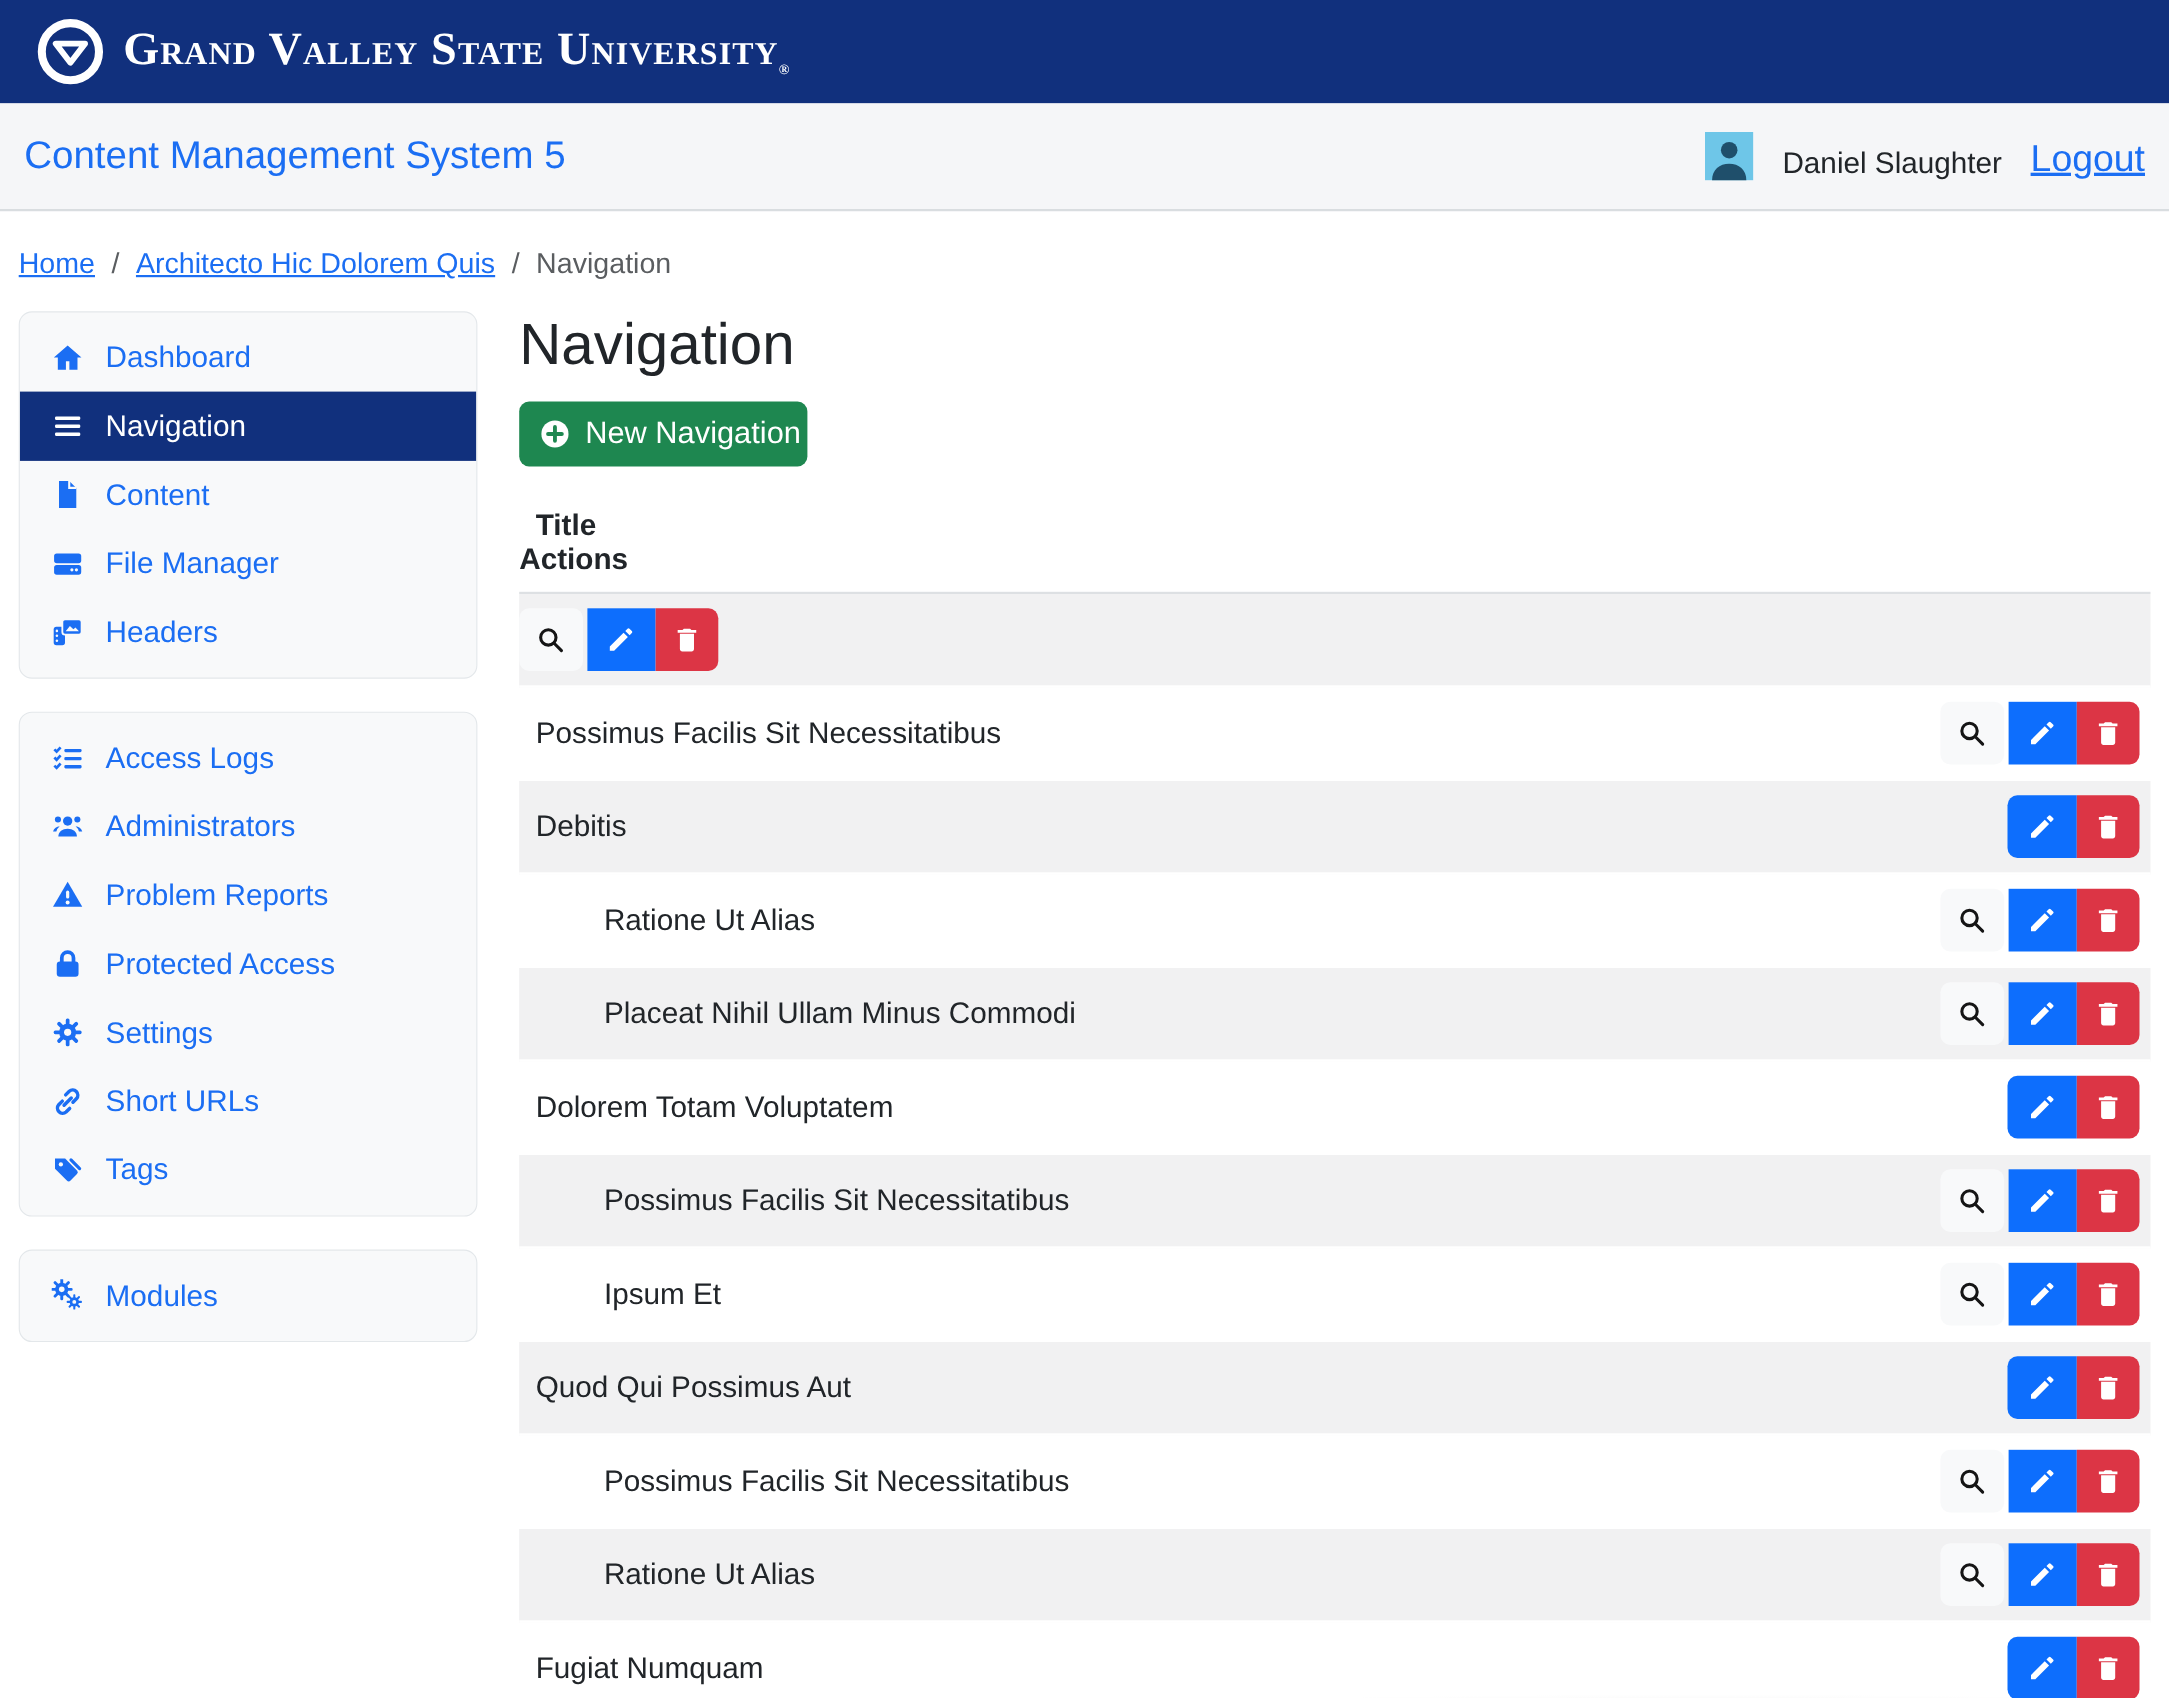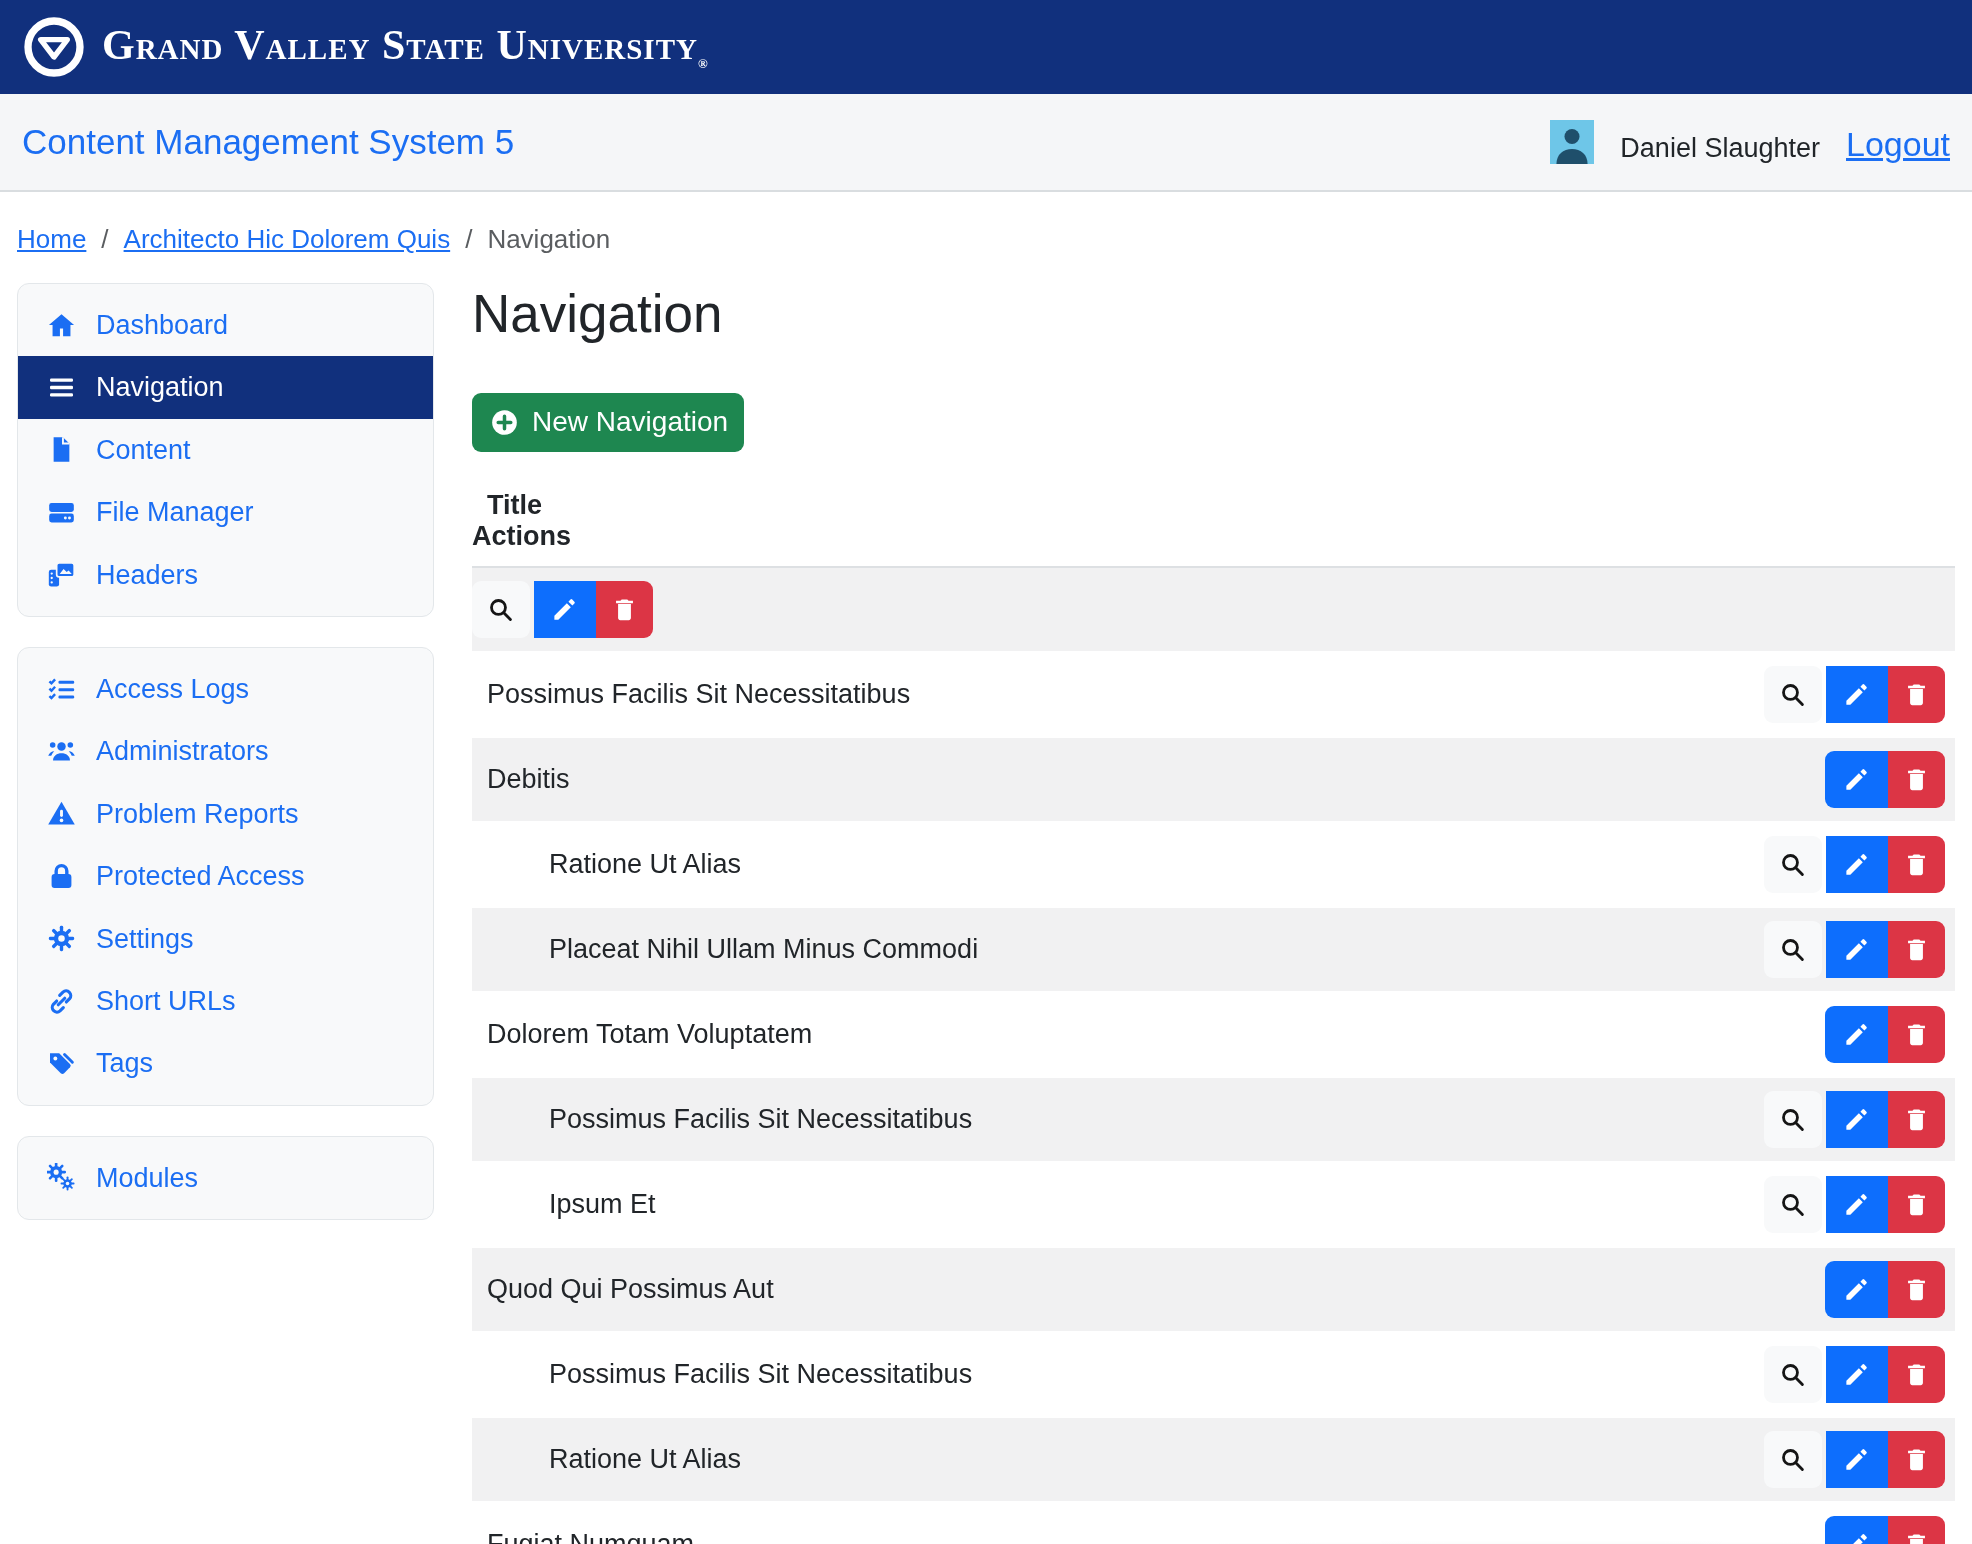--- a/index.html
+++ b/index.html
@@ -20,21 +20,21 @@
     --stripe-gray: #f1f1f2;
     --card-bg: #f8f9fa;
   }
 
   
   .navbar {
     height: 94px;
     background: var(--navy);
     display: flex;
     align-items: center;
-    padding: 0 22px;
+    padding: 0 32px;
     gap: 16px;
   }
   .gvsu-logo svg { width: 64px; height: 64px; display: block; }
   .gvsu-wordmark {
     color: #ffffff;
     font-family: "Liberation Serif", serif;
     font-variant: small-caps;
     font-weight: 700;
     font-size: 42px;
     letter-spacing: 1px;
@@ -110,23 +110,22 @@
   .new-btn {
     display: inline-flex;
     align-items: center;
     gap: 13px;
     background: var(--green);
     border: none;
     border-radius: 9px;
     color: #ffffff;
     font-family: "Liberation Sans", sans-serif;
     font-size: 28px;
-    padding: 13px 16px 14px 18px;
+    padding: 13px 6px 14px 18px;
     cursor: pointer;
-    margin-top: 28px;
   }
   .new-btn svg { width: 29px; height: 29px; display: block; }
 
   
   .nav-table { margin-top: 38px; }
   .table-head { display: flex; padding-bottom: 14px; border-bottom: 2px solid #dde0e3; flex-direction: column; }
   .th-title { flex: 1; font-size: 27px; font-weight: 700; padding-left: 15px; }
   .th-actions { width: 191px; font-size: 27px; font-weight: 700; }
   .trow {
     display: flex;

